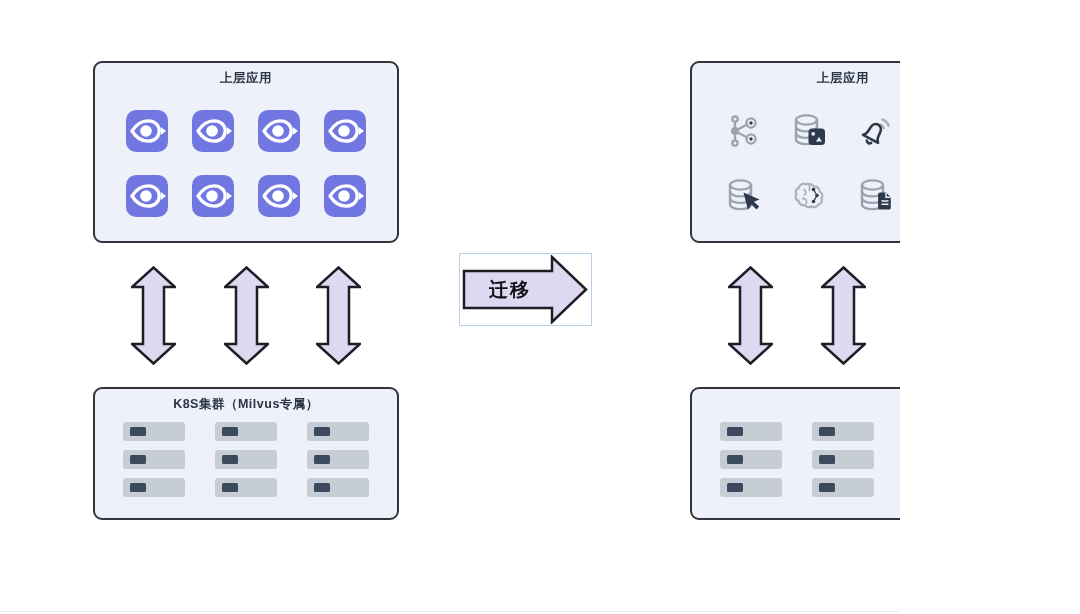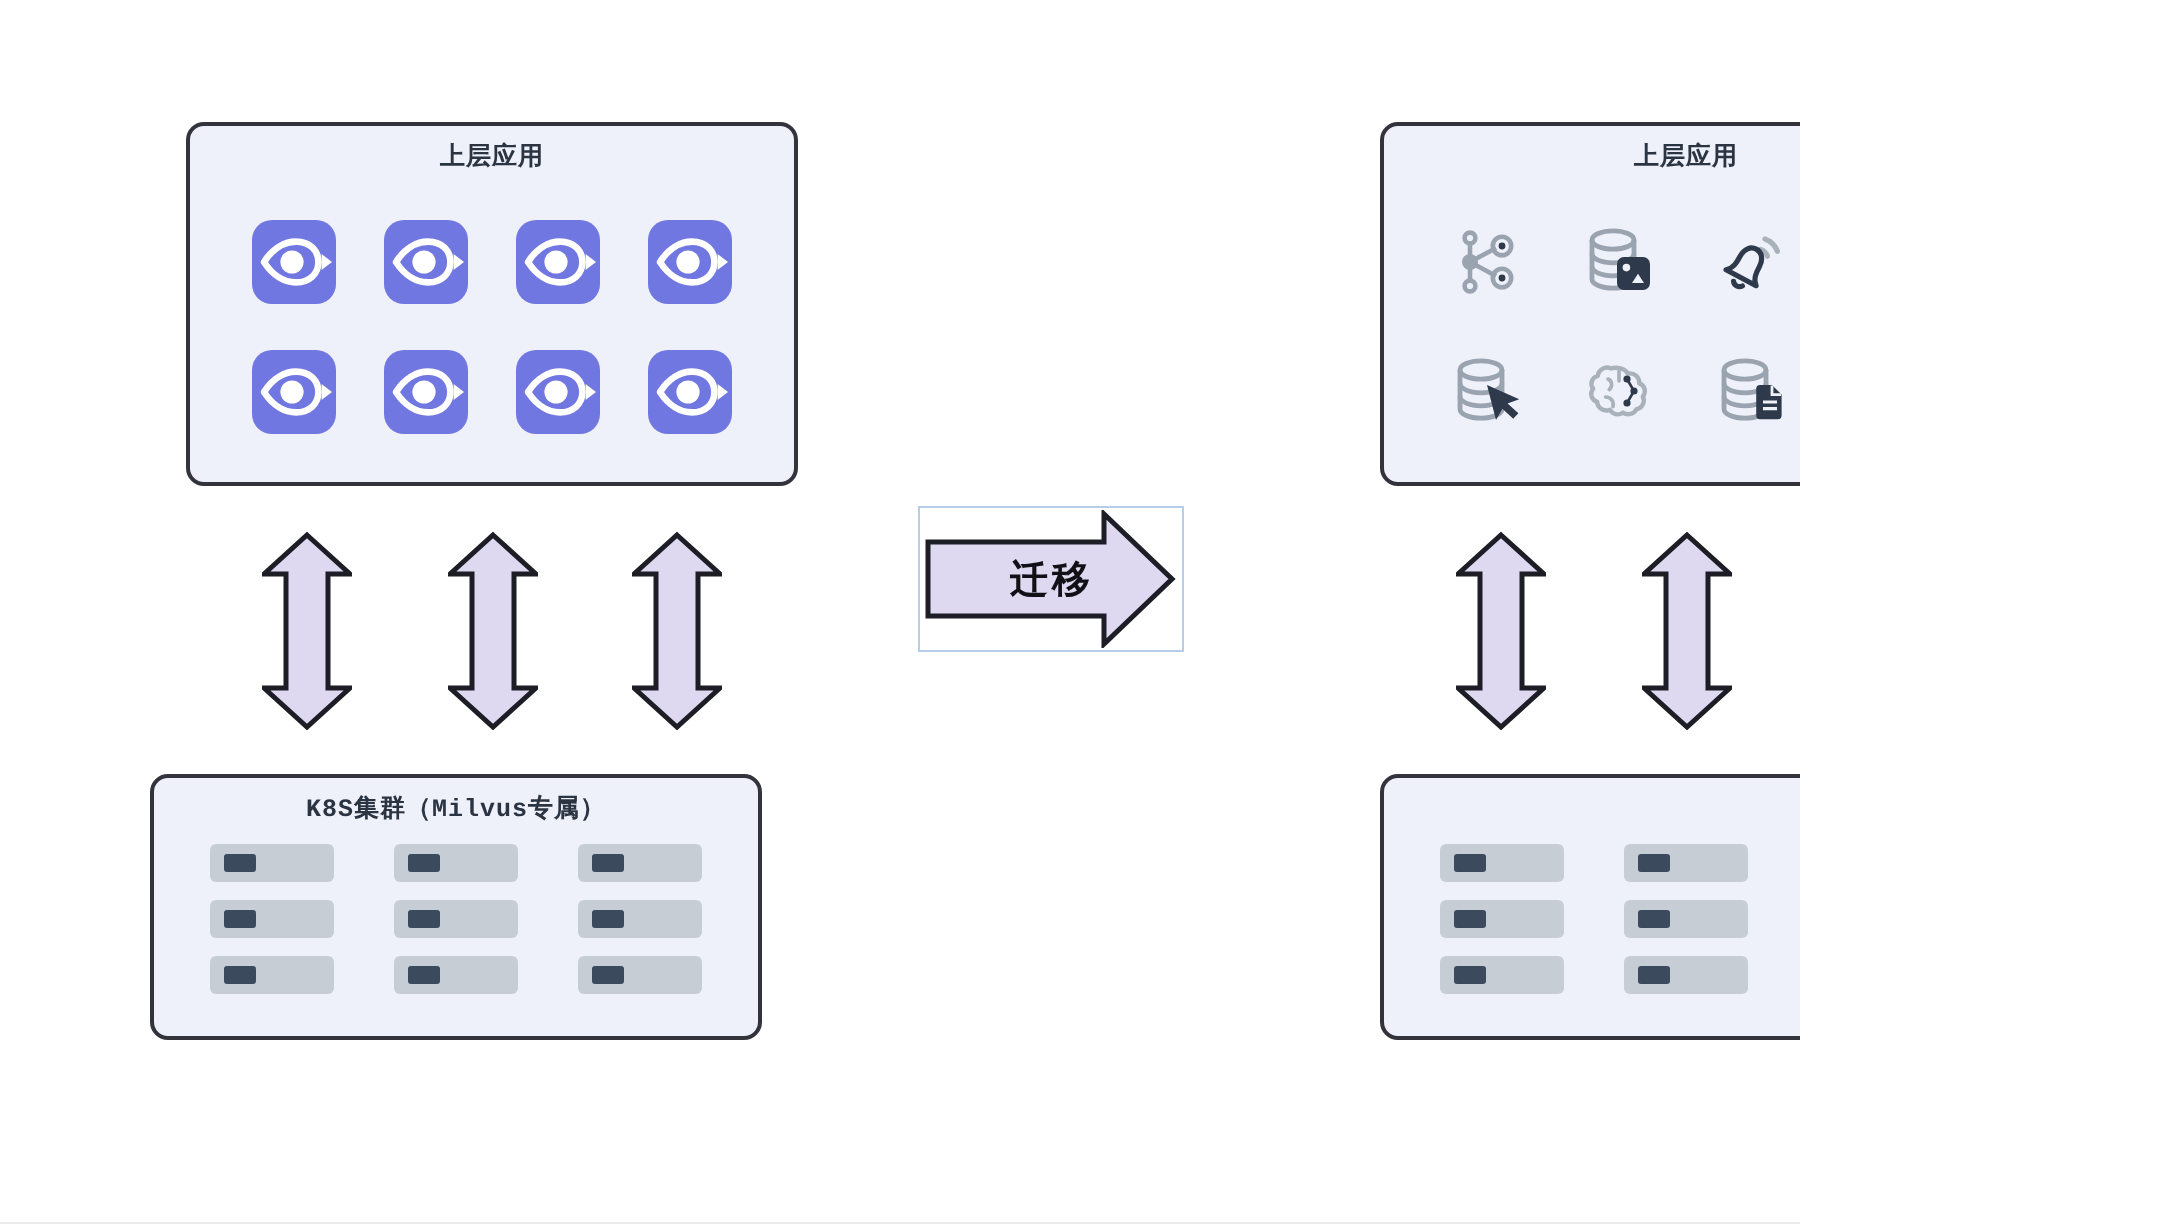--- a/index.html
+++ b/index.html
@@ -1,18 +1,18 @@
 <!DOCTYPE html>
 <html><head>
 <meta charset="utf-8">
 <style>
   html,body{margin:0;padding:0;background:#fff;}
   #canvas{
     position:relative;width:900px;height:614px;background:#ffffff;
-    font-family:Liberation Mono, monospace;overflow:hidden;
+    font-family:Liberation Sans, sans-serif;overflow:hidden;
   }
   
   .panel{
     position:absolute;width:306px;box-sizing:border-box;
     background:#eef1fa;border:2px solid #33333b;border-radius:9px;
   }
   .panel.app{height:182px;top:61px;}
   .panel.k8s{height:133px;top:387px;}
   .panel-title{
     text-align:center;margin-top:7px;font-size:12.5px;font-weight:bold;
@@ -39,21 +39,21 @@
   .server-unit{width:16px;height:9px;background:#3b4a5c;border-radius:1.5px;margin-left:7px;}
   
   .varrow{position:absolute;top:266px;width:45px;height:99px;}
   
   .migration-select{
     position:absolute;left:459px;top:253px;width:133px;height:73px;
     border:1px solid #b5cfe9;box-sizing:border-box;background:transparent;
   }
   .migration-arrow-svg{position:absolute;left:1px;top:1px;}
   .migration-label{
-    position:absolute;left:16px;top:0;width:100px;height:100%;
+    position:absolute;left:0;top:0;width:100px;height:100%;
     display:flex;align-items:center;justify-content:center;
     font-size:19px;font-weight:bold;color:#101016;letter-spacing:2px;
   }
   .bottom-line{position:absolute;left:0;right:0;bottom:2px;height:1px;background:#ececec;}
   .defs-holder{position:absolute;width:0;height:0;overflow:hidden;}
 </style>
 </head>
 <body>
 
 <svg class="defs-holder" aria-hidden="true">
@@ -273,21 +273,21 @@
       <use href="#i-varrow"></use>
     </svg>
 
   <div class="migration-select">
     <svg class="migration-arrow-svg" width="127" height="69" viewBox="0 0 127 69">
       <polygon points="3,16 91,16 91,2 125,34.5 91,67 91,53 3,53" fill="#ded9f0" stroke="#1d1d26" stroke-width="2.5" stroke-linejoin="miter"></polygon>
     </svg>
     <div class="migration-label">迁移</div>
   </div>
 
-  <div class="panel k8s" style="left:75px">
+  <div class="panel k8s" style="left:93px">
     <div class="panel-title">K8S集群（Milvus专属）</div>
     <div class="server-grid">
         <div class="server-col">
           <div class="server-bar">
             <div class="server-unit"></div>
           </div>
           <div class="server-bar">
             <div class="server-unit"></div>
           </div>
           <div class="server-bar">

